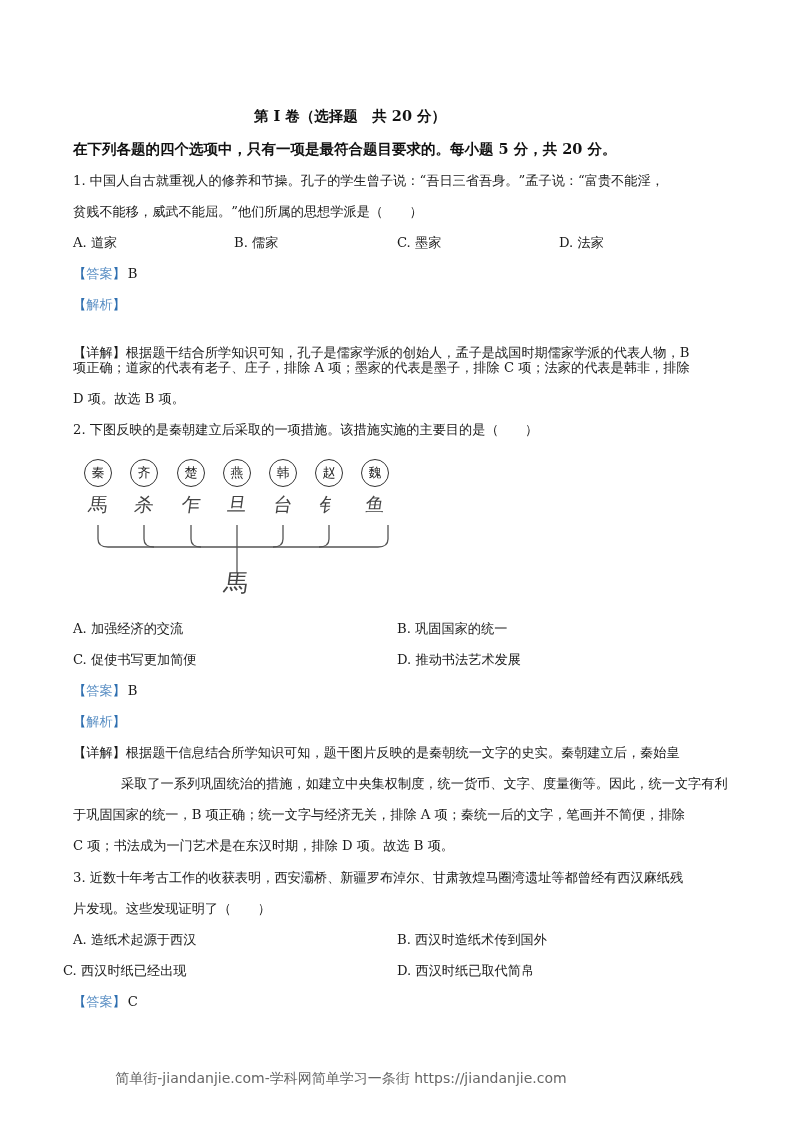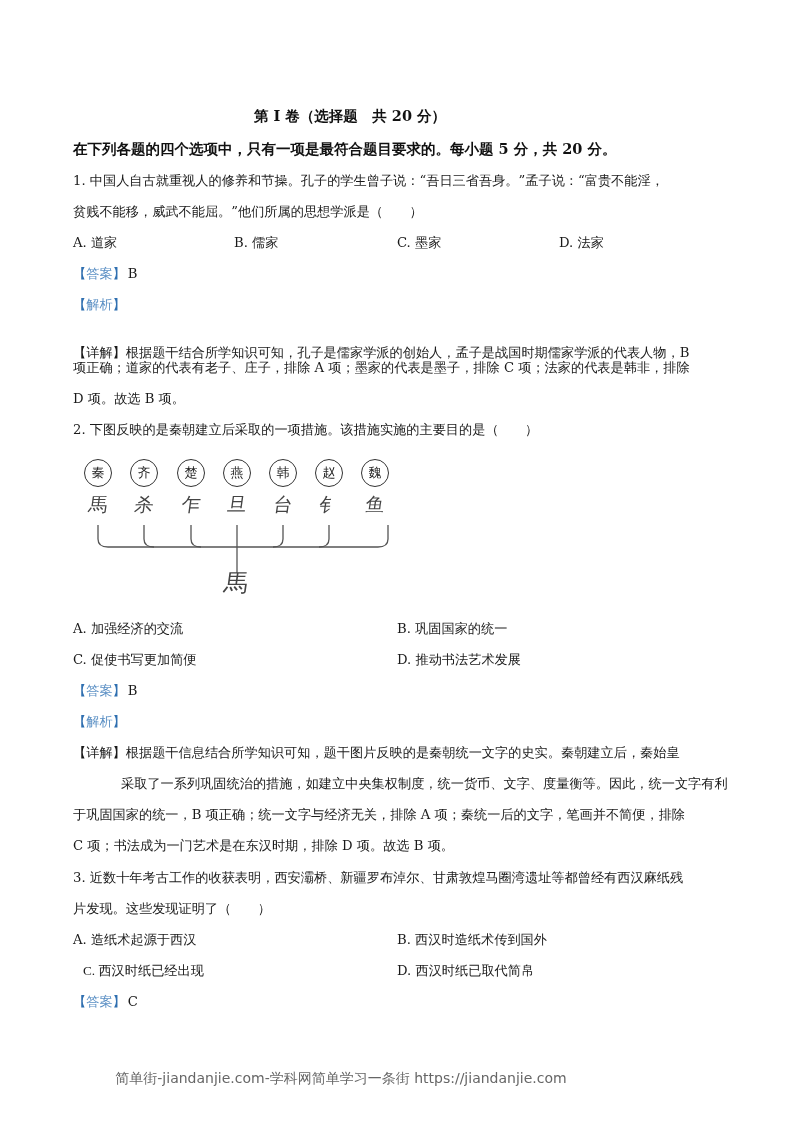--- a/index.html
+++ b/index.html
@@ -208,21 +208,21 @@
     <div class="line" style="top:806px;">于巩固国家的统一，B 项正确；统一文字与经济无关，排除 A 项；秦统一后的文字，笔画并不简便，排除</div>
     <div class="line" style="top:837px;">C 项；书法成为一门艺术是在东汉时期，排除 D 项。故选 B 项。</div>
   </div>
 
   <div>
     <div class="line" style="top:869px;">3. 近数十年考古工作的收获表明，西安灞桥、新疆罗布淖尔、甘肃敦煌马圈湾遗址等都曾经有西汉麻纸残</div>
     <div class="line" style="top:900px;">片发现。这些发现证明了（　　）</div>
 
     <div class="opt" style="top:931px;left:73px;">A.  造纸术起源于西汉</div>
     <div class="opt" style="top:931px;left:397px;">B.  西汉时造纸术传到国外</div>
-    <div class="opt" style="top:962px;left:83px;font-family:Liberation Serif, serif;">C.  西汉时纸已经出现</div>
+    <div class="opt" style="top:962px;left:63px;">C.  西汉时纸已经出现</div>
     <div class="opt" style="top:962px;left:397px;">D.  西汉时纸已取代简帛</div>
 
     <div class="tag" style="top:993px;">
       <span class="bracket">【</span><span class="label">答案</span><span class="bracket">】</span><span class="value">C</span>
     </div>
   </div>
 
   <div class="footer">简单街-jiandanjie.com-学科网简单学习一条街 https://jiandanjie.com</div>
 </div>
 

